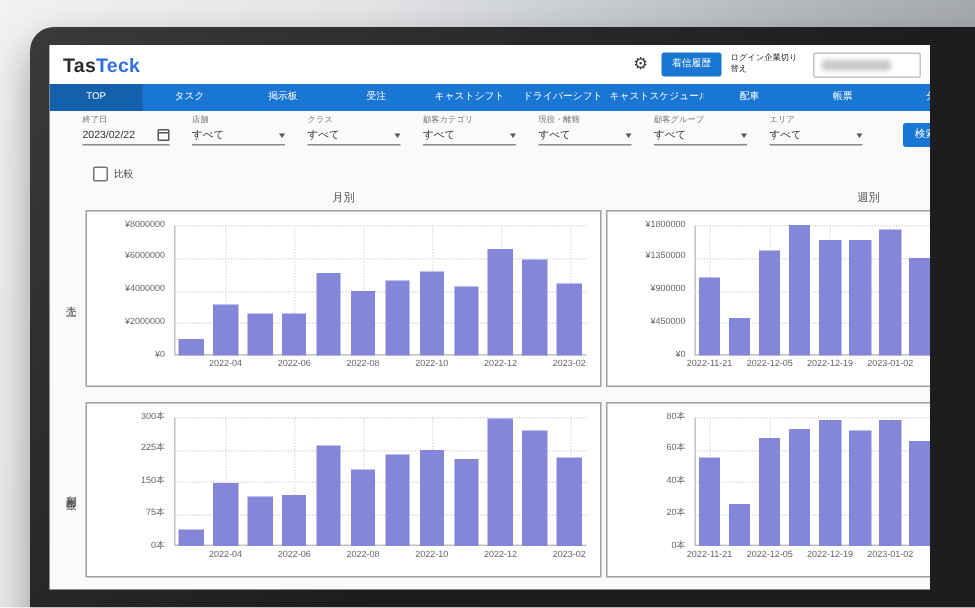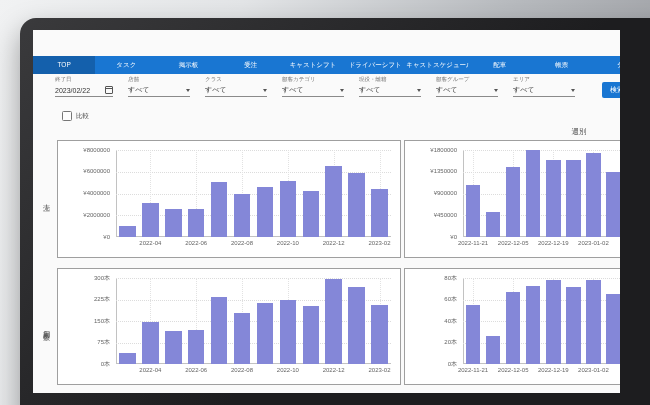--- a/index.html
+++ b/index.html
@@ -70,20 +70,30 @@
   .xlab{position:absolute;width:60px;text-align:center;font-size:6px;color:#666;line-height:7px;
     white-space:nowrap;}
 </style>
 </head>
 <body>
 
 <div class="backdrop">
   <div class="laptop">
     <div class="screen">
 
+      <div class="appbar">
+        <div class="logo"><span class="p1">Tas</span><span class="p2">Teck</span></div>
+        <div class="spacer"></div>
+        <div class="gear">⚙</div>
+        <div class="btn-blue">着信履歴</div>
+        <div class="login-label">ログイン企業切り替え</div>
+        <div class="company-input">
+          <div class="blurblob"></div>
+        </div>
+      </div>
 
       <div class="navbar">
           <div class="nav-item active">TOP</div>
           <div class="nav-item">タスク</div>
           <div class="nav-item">掲示板</div>
           <div class="nav-item">受注</div>
           <div class="nav-item">キャストシフト</div>
           <div class="nav-item">ドライバーシフト</div>
           <div class="nav-item">キャストスケジュール</div>
           <div class="nav-item">配車</div>
@@ -144,20 +154,21 @@
             </div>
           </div>
         <div class="search-btn">検索</div>
       </div>
 
       <div class="compare">
         <span class="cb"></span>
         <span class="cb-label">比較</span>
       </div>
 
+      <div class="ctitle ct0">月別</div>
       <div class="ctitle ct1">週別</div>
       <div class="rowlab rl0">売上</div>
       <div class="rowlab rl1">利用本数</div>
 
       <div class="panel" id="chart0">
           <div class="plot">
             <div class="axis-y"></div>
             <div class="axis-x"></div>
             <div class="gridh" style="top: 65.25px;"></div>
             <div class="gridh" style="top: 43.5px;"></div>

